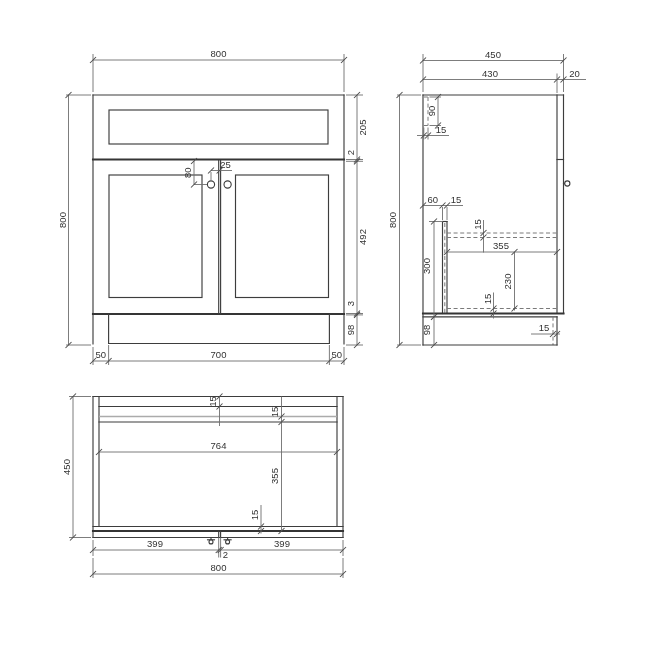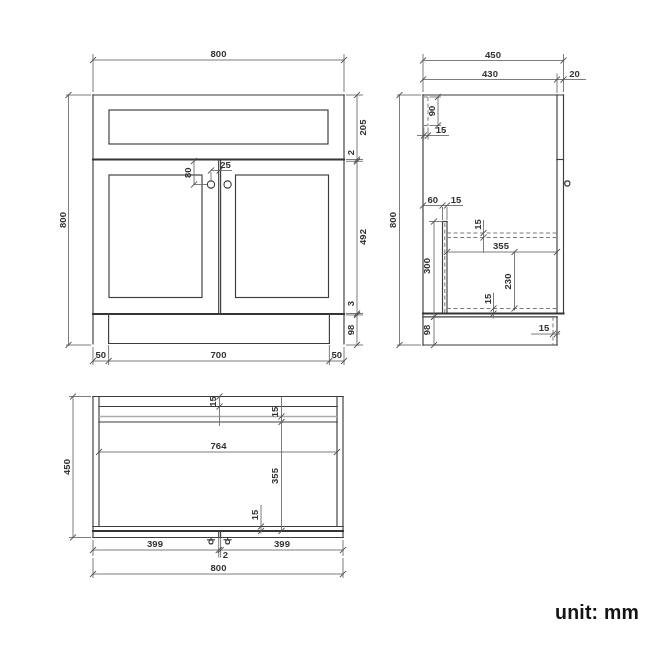--- a/index.html
+++ b/index.html
@@ -1,17 +1,17 @@
 <!DOCTYPE html>
 <html><head>
 <meta charset="utf-8">
 <style>
   html,body{margin:0;padding:0;background:#ffffff;}
   body{width:650px;height:650px;position:relative;font-family:"Liberation Sans",sans-serif;}
-  .stage{position:absolute;left:0;top:0;width:650px;height:650px;background:#ffffff;font-weight:bold;}
+  .stage{position:absolute;left:0;top:0;width:650px;height:650px;background:#ffffff;}
   svg{display:block;}
   .o{stroke:#3d3d3d;stroke-width:1.15;fill:none;stroke-linecap:square;}
   .oh{stroke:#353535;stroke-width:2.1;fill:none;stroke-linecap:square;}
   .d{stroke:#6e6e6e;stroke-width:0.9;fill:none;}
   .ds{stroke:#7a7a7a;stroke-width:1;stroke-dasharray:4 2.6;fill:none;}
   .gy{stroke:#ababab;stroke-width:1.5;fill:none;}
   .tk{stroke:#4c4c4c;stroke-width:1.05;}
   text.dim{font-family:"Liberation Sans",sans-serif;font-size:9.5px;fill:#333333;}
   .knob{fill:#ffffff;stroke:#3d3d3d;stroke-width:1.1;}
   .unit-label{position:absolute;top:601px;right:11px;font-size:19.5px;color:#141414;letter-spacing:.2px;}
@@ -304,14 +304,13 @@
       <line class="d" x1="93" y1="558" x2="93" y2="578"></line>
       <line class="d" x1="343" y1="558" x2="343" y2="578"></line>
       <line class="d" x1="93" y1="574" x2="343" y2="574"></line>
       <use href="#t" x="93" y="574"></use>
           <use href="#t" x="343" y="574"></use>
       <text class="dim" x="218.5" y="570.5" text-anchor="middle">800</text>
     </g>
   </g>
 </svg>
 
-<div class="unit-label">unit: mm</div>
 </div>
 
 </body></html>

